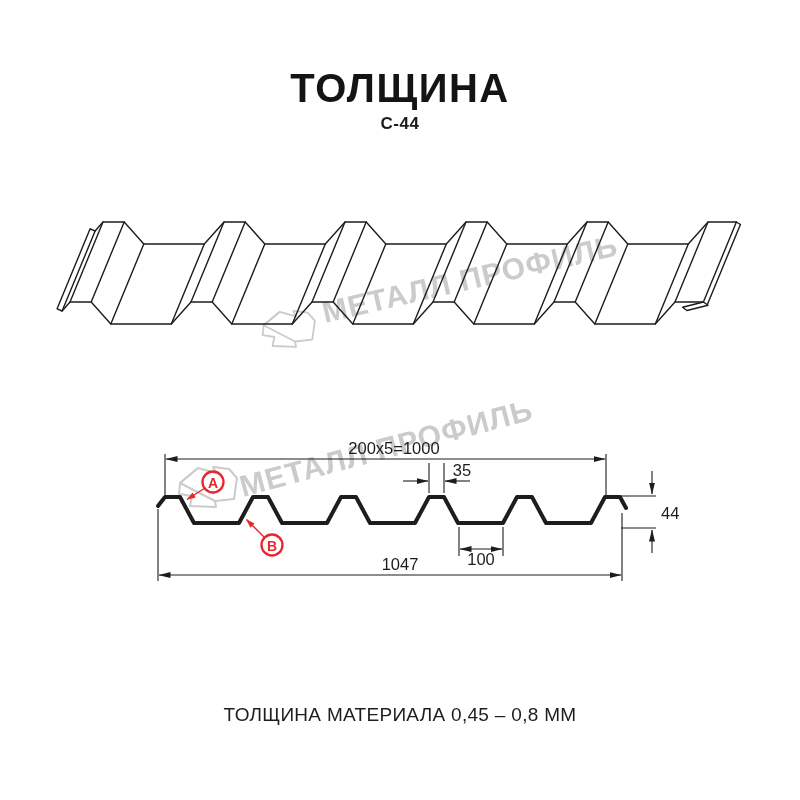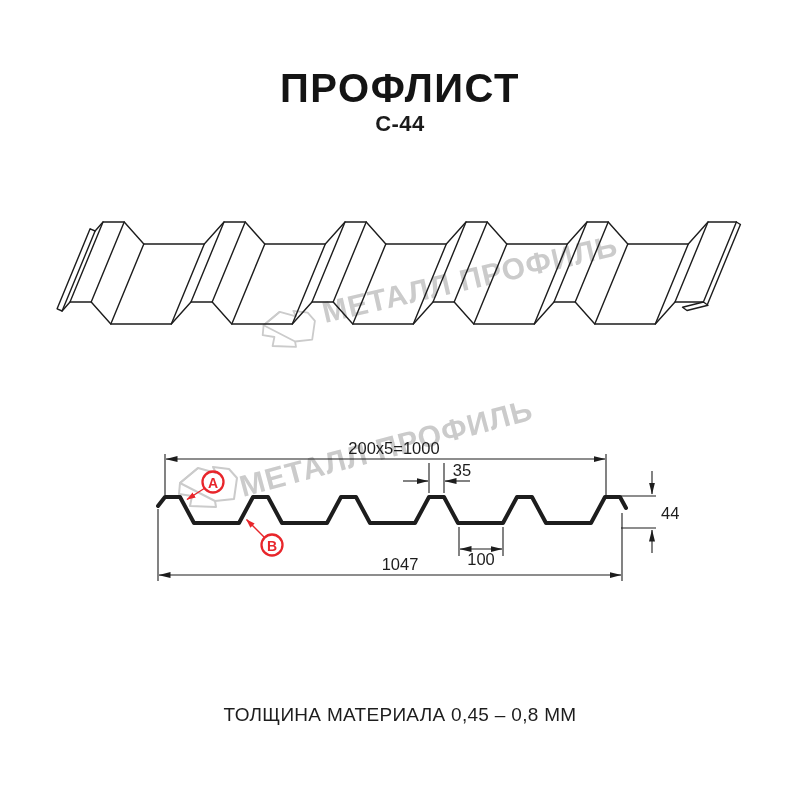--- a/index.html
+++ b/index.html
@@ -6,40 +6,40 @@
   body{
     width:800px;height:800px;position:relative;background:#ffffff;overflow:hidden;
     font-family:"Liberation Sans", sans-serif;
   }
   .title{
     position:absolute;left:0;right:0;top:68px;text-align:center;
     font-size:40px;font-weight:800;letter-spacing:1.5px;color:#141414;line-height:40px;
   }
   .subtitle{
     position:absolute;left:0;right:0;top:114px;text-align:center;
-    font-size:22px;font-weight:700;letter-spacing:.5px;color:#1b1b1b;line-height:20px;
+    font-size:17px;font-weight:700;letter-spacing:.5px;color:#1b1b1b;line-height:20px;
   }
   .footer{
     position:absolute;left:0;right:0;top:703px;text-align:center;
     font-size:19px;font-weight:400;letter-spacing:.3px;color:#1d1d1d;line-height:24px;
   }
   svg.stage{position:absolute;left:0;top:0;}
   .wm{stroke:#cbcbcb;fill:none;stroke-width:2;stroke-linejoin:round;}
   .wm-text{fill:#cbcbcb;font-size:30px;font-weight:700;letter-spacing:1px;}
   .iso{stroke:#1d1d1d;stroke-width:1.4;fill:none;stroke-linejoin:round;stroke-linecap:round;}
   .cs-profile{stroke:#1d1d1d;stroke-width:4;fill:none;stroke-linejoin:round;stroke-linecap:round;}
   .dim{stroke:#1d1d1d;stroke-width:1.1;fill:none;}
   .dim-text{fill:#1d1d1d;font-size:16.5px;font-weight:400;}
   .red{stroke:#e8262b;fill:none;}
   .red-text{fill:#e8262b;font-size:14px;font-weight:700;}
 </style>
 </head>
 <body>
 
-<div class="title">ПРОФЛИСТ</div>
+<div class="title">ТОЛЩИНА</div>
 <div class="subtitle">C-44</div>
 
 <svg class="stage" width="800" height="800" viewBox="0 0 800 800">
   <defs>
     <marker id="arr" viewBox="0 0 12 6" refX="11.5" refY="3" markerWidth="12" markerHeight="6" orient="auto-start-reverse" markerUnits="userSpaceOnUse">
       <path d="M0,0 L12,3 L0,6 Z" fill="#1d1d1d"></path>
     </marker>
     <marker id="arrR" viewBox="0 0 9 6" refX="8.5" refY="3" markerWidth="9" markerHeight="6" orient="auto-start-reverse" markerUnits="userSpaceOnUse">
       <path d="M0,0 L9,3 L0,6 Z" fill="#e8262b"></path>
     </marker>

